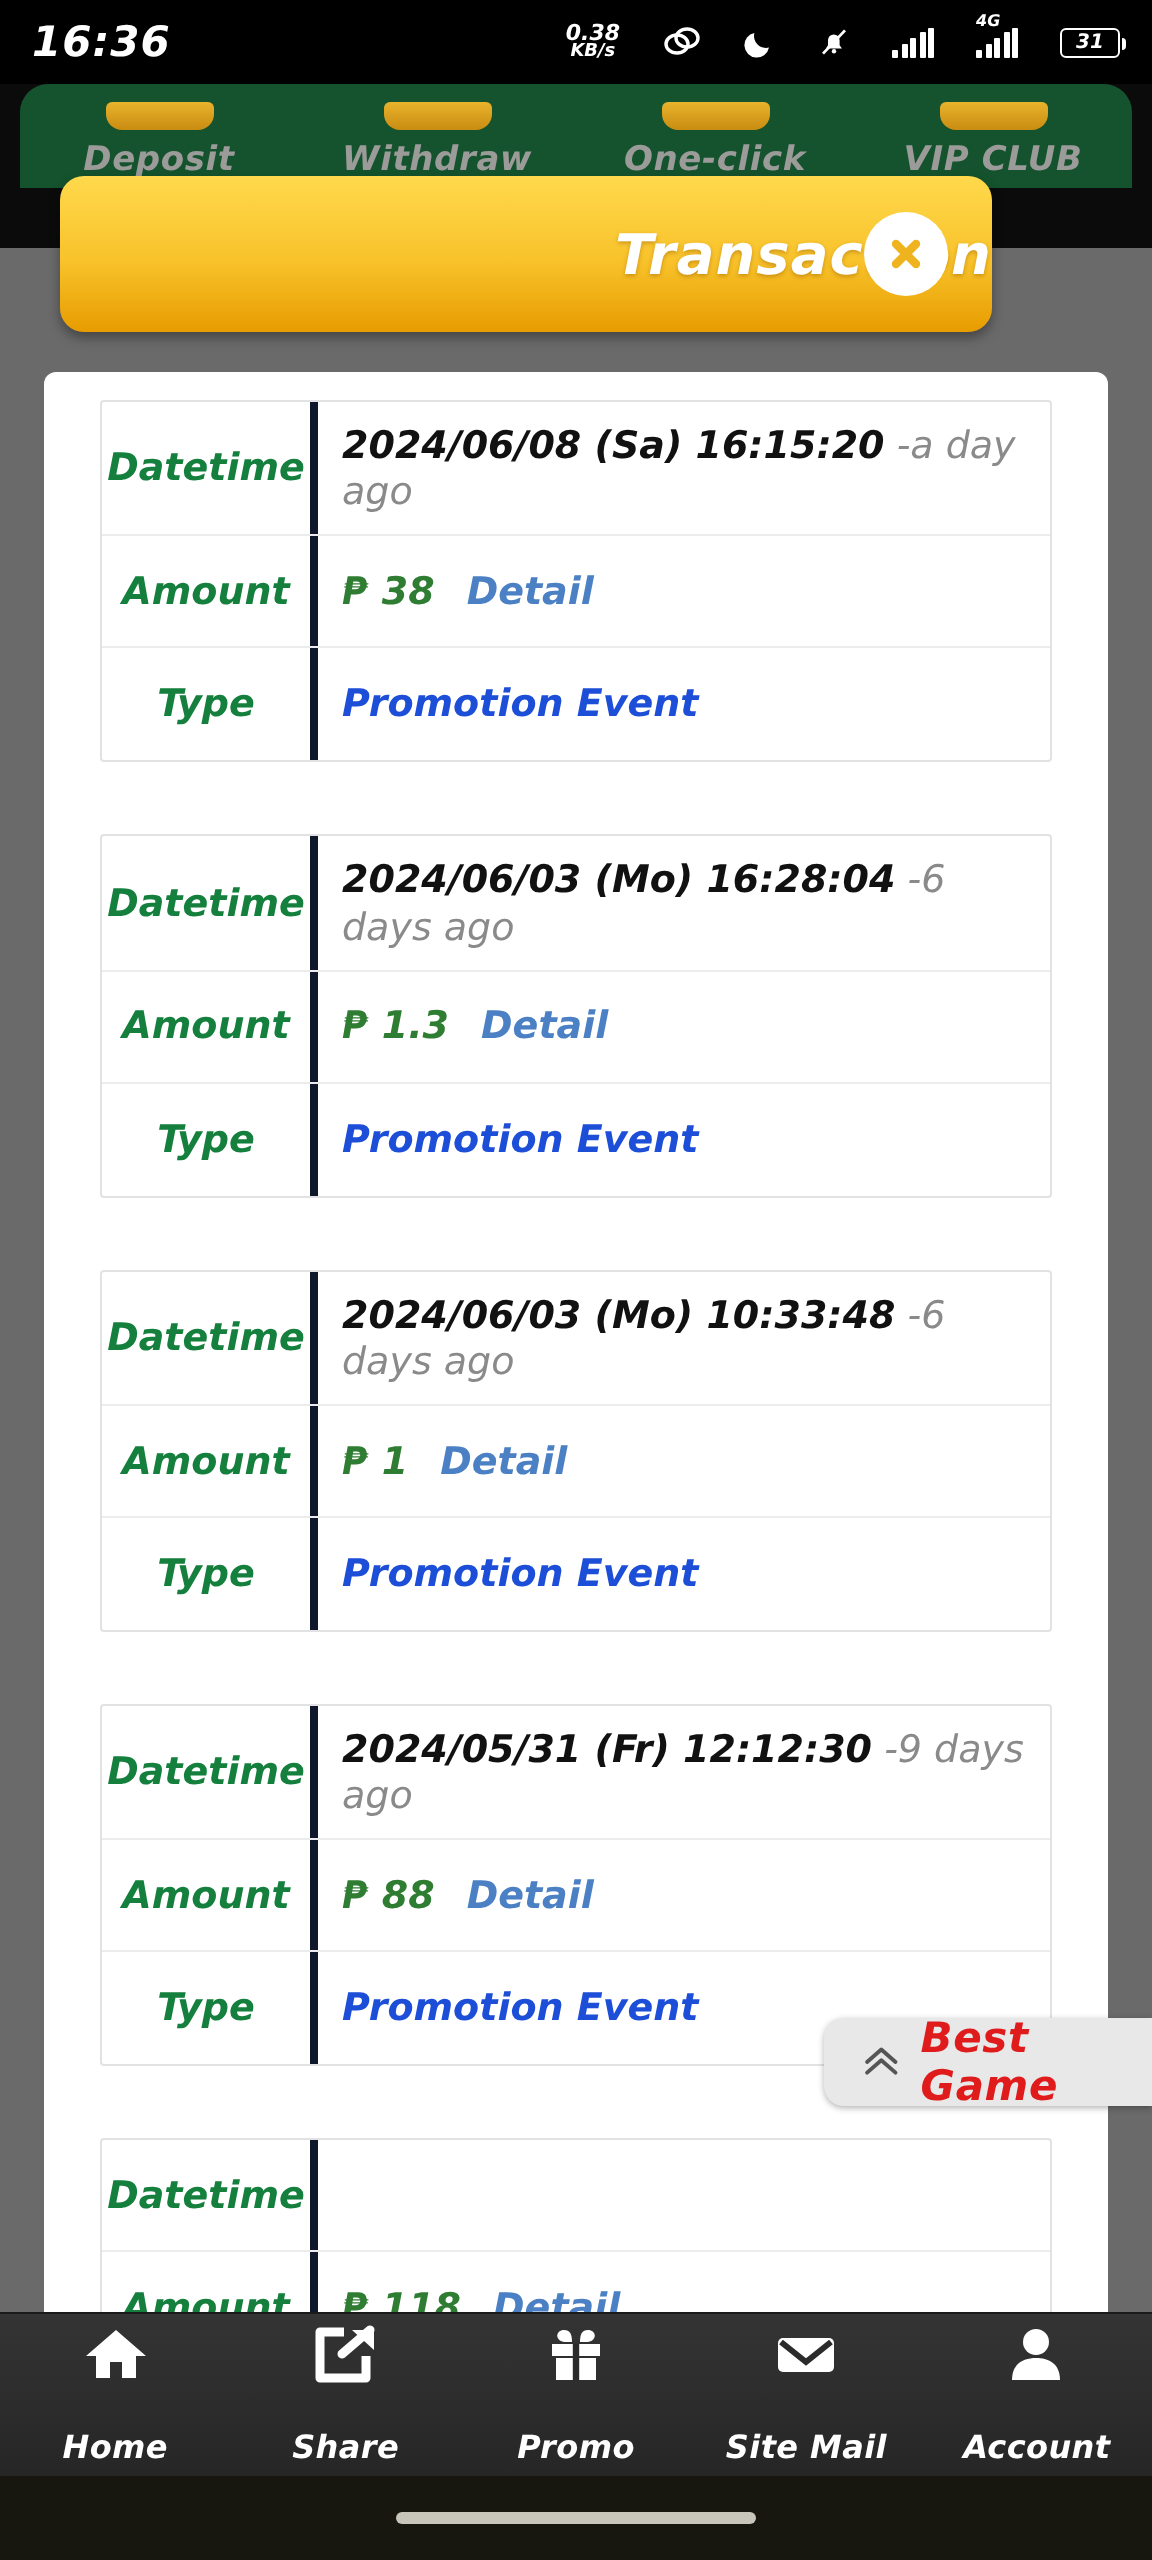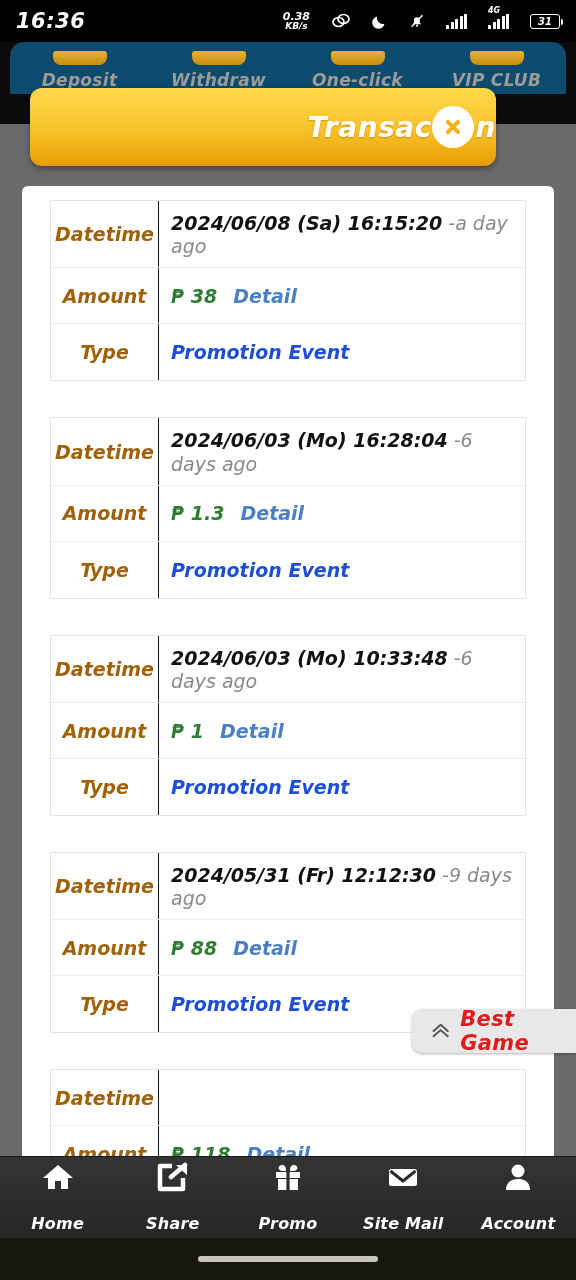--- a/index.html
+++ b/index.html
@@ -40,21 +40,21 @@
   .batt:after{ content:""; position:absolute; right:-4px; top:4px; width:2.5px; height:6px; background:#fff; border-radius:0 2px 2px 0;}
   .batt span{ font-size:10px; font-weight:700; font-style:italic; }
 
   
   .bgpage{
     position:absolute; top:42px; left:0; width:576px; height:1238px;
     background:#0b0b0b;
   }
   .bgtabbar{
     position:absolute; top:0; left:10px; width:556px; height:52px;
-    background:#0c4a6e; border-radius:14px 14px 0 0;
+    background:#14532d; border-radius:14px 14px 0 0;
     display:flex; align-items:flex-end;
   }
   .bgtab{ flex:1; display:flex; flex-direction:column; align-items:center; gap:3px; }
   .bgtab .glyph{
     width:54px; height:14px; background:linear-gradient(#e9b32c,#c98c12);
     border-radius:3px 3px 8px 8px; margin-bottom:2px;
   }
   .bgtab .lbl{
     font-size:17px; font-style:italic; font-weight:700; color:#9b9b99;
     letter-spacing:.3px; padding-bottom:4px;
@@ -91,23 +91,23 @@
   .cards{ padding:0 28px; }
 
   .card{
     border:1px solid #e2e2e2; border-radius:2px;
     background:#fff; margin-bottom:36px;
   }
   .row{ display:flex; border-bottom:1px solid #ececec; min-height:56px; }
   .row:last-child{ border-bottom:none; }
   .cell-label{
     width:108px; flex:0 0 108px;
-    border-right:1px solid #0f172a;
+    border-right:4px solid #0f172a;
     display:flex; align-items:center; justify-content:center;
-    font-size:19px; font-weight:700; font-style:italic; color:#a16207;
+    font-size:19px; font-weight:700; font-style:italic; color:#15803d;
     padding:8px 4px;
   }
   .cell-value{
     flex:1; display:flex; align-items:center;
     padding:9px 12px; font-size:19px; font-style:italic;
   }
   .row-datetime .cell-value{ line-height:1.22; display:block; padding-top:11px; }
   .dt-main{ font-weight:700; color:#111; }
   .dt-rel{ color:#8a8a8a; font-weight:400; }
   .amt{ color:#2f7d32; font-weight:700; margin-right:16px; }

